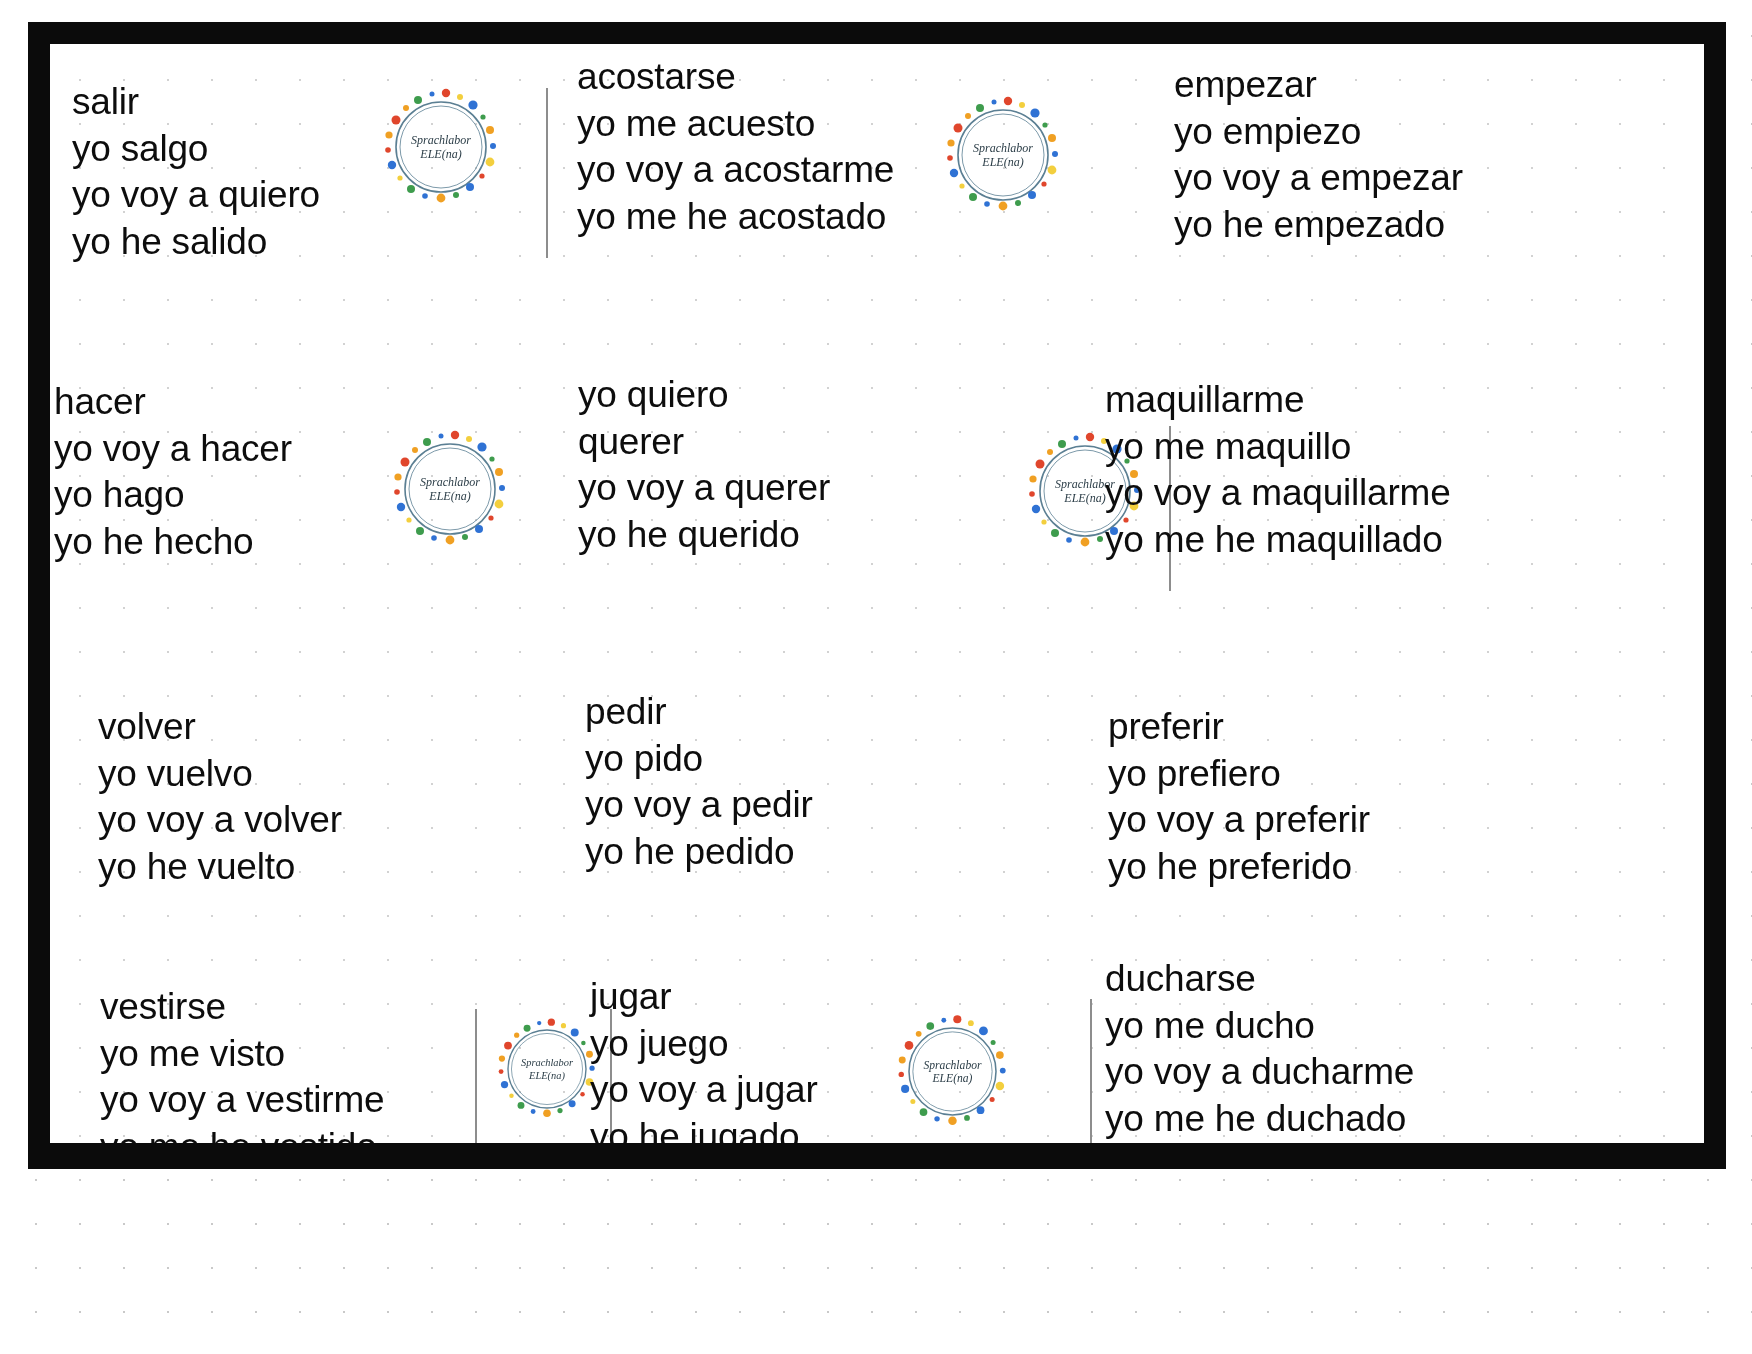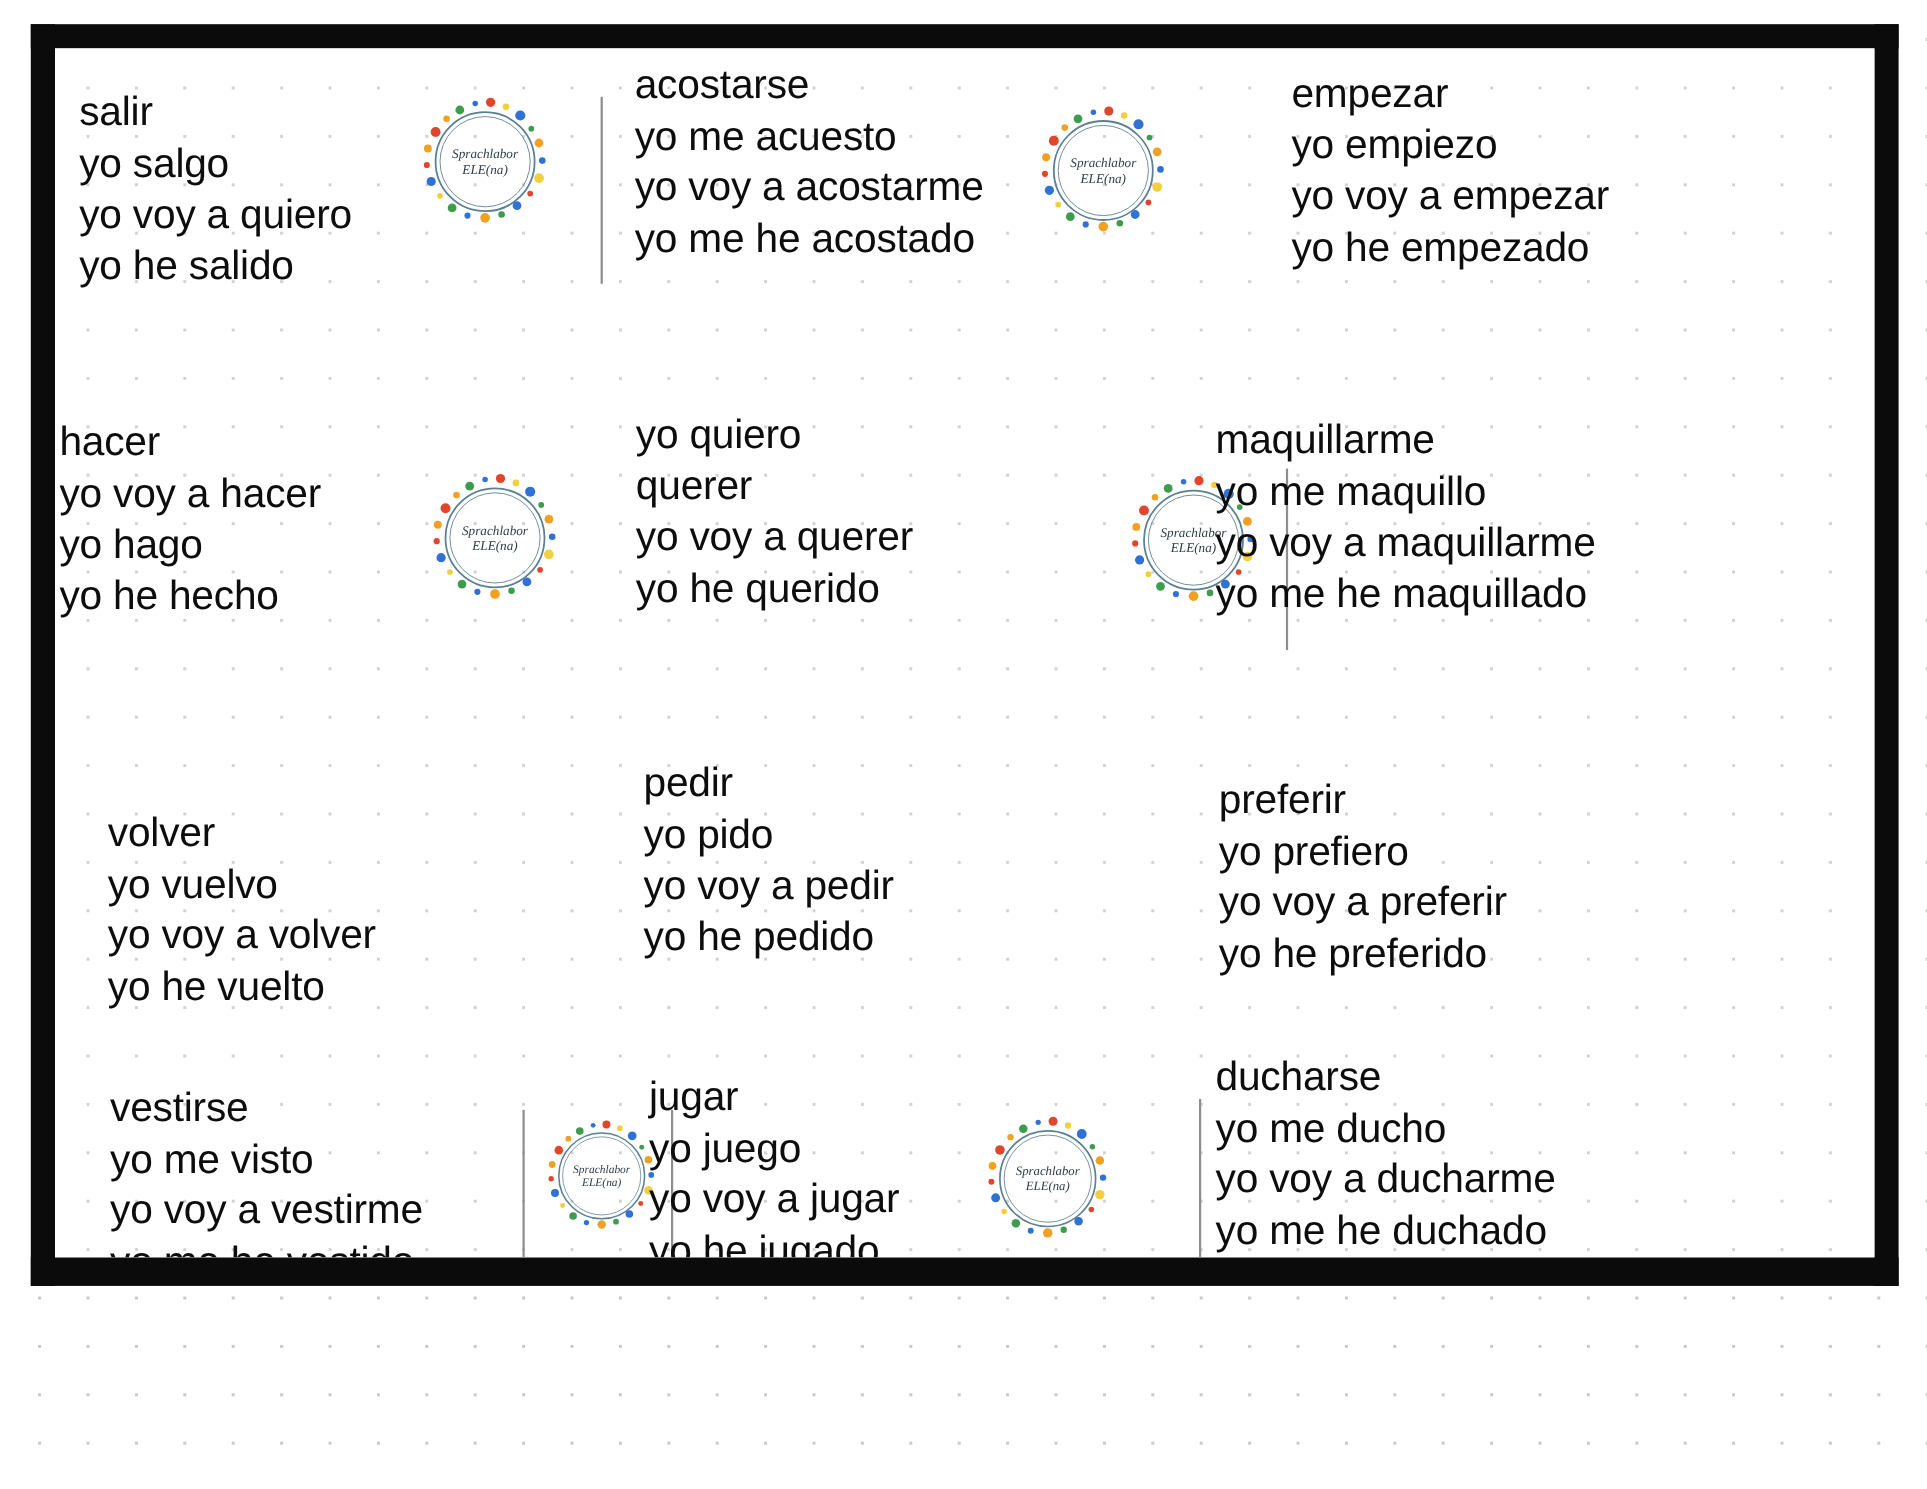--- a/index.html
+++ b/index.html
@@ -253,21 +253,21 @@
     </div>
     <div class="divider" style="left:1119px; top:382px; height:165px;"></div>
 
     <div class="verb" style="left:1055px; top:333px;">
       <span class="line infin">maquillarme</span>
       <span class="line">yo me maquillo</span>
       <span class="line">yo voy a maquillarme</span>
       <span class="line">yo me he maquillado</span>
     </div>
 
-    <div class="verb" style="left:48px; top:660px;margin-top:30px;">
+    <div class="verb" style="left:48px; top:660px;">
       <span class="line infin">volver</span>
       <span class="line">yo vuelvo</span>
       <span class="line">yo voy a volver</span>
       <span class="line">yo he vuelto</span>
     </div>
 
     <div class="verb" style="left:535px; top:645px;">
       <span class="line infin">pedir</span>
       <span class="line">yo pido</span>
       <span class="line">yo voy a pedir</span>

